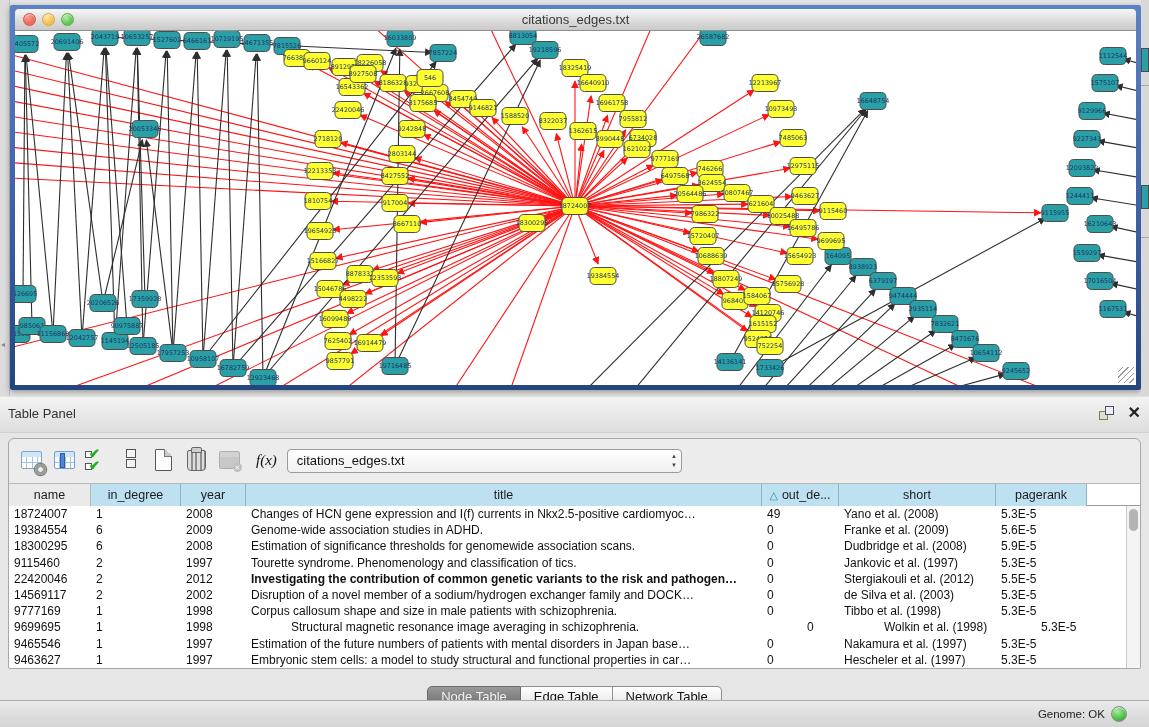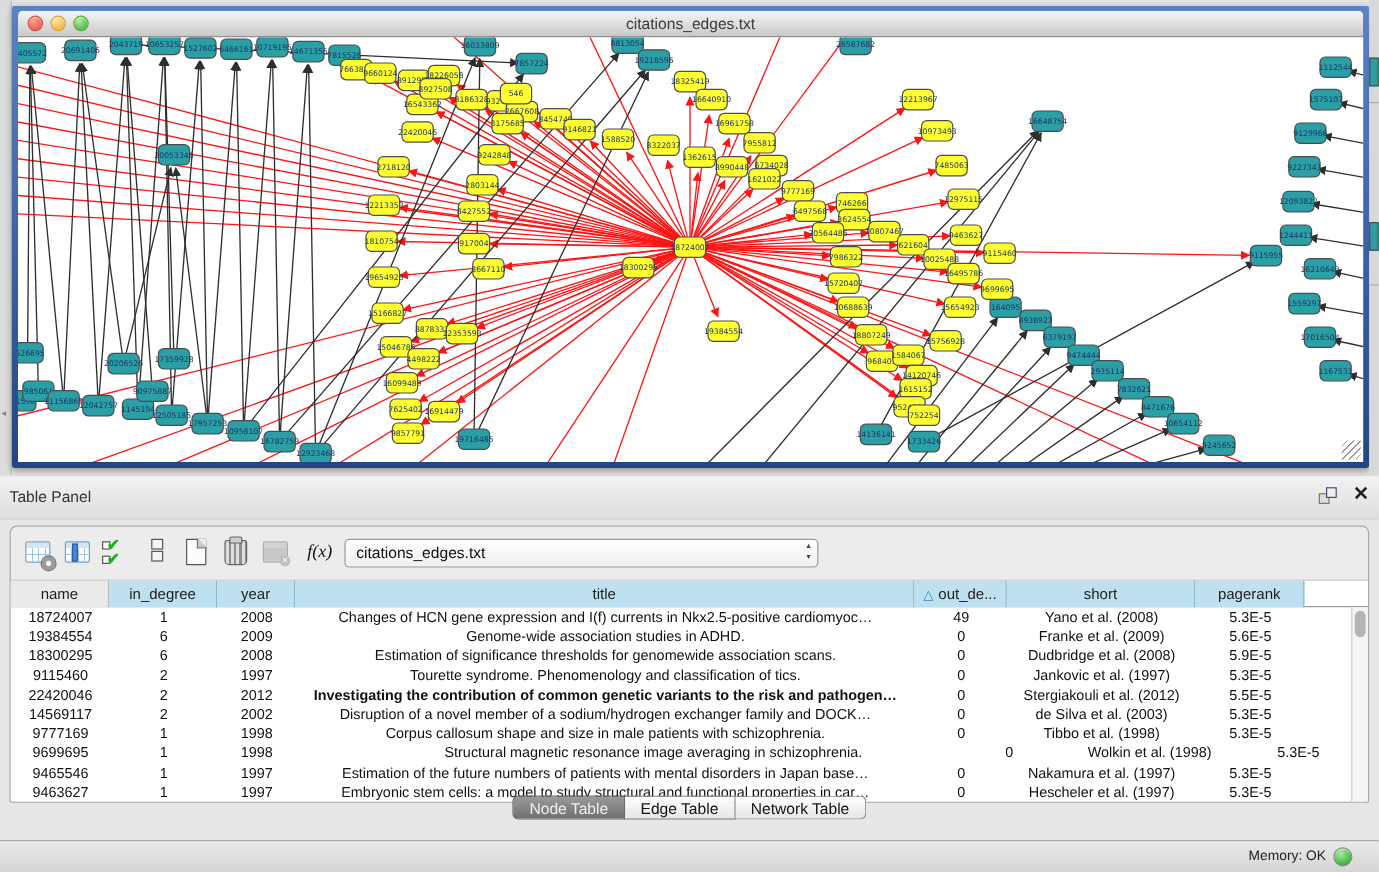--- a/index.html
+++ b/index.html
@@ -71,32 +71,32 @@
      background:linear-gradient(180deg,#c9c9c9 0 5px,#bdbdbd 5px 100%);opacity:.75;}
   .dis-table .x{position:absolute;right:-3px;bottom:-4px;width:9px;height:9px;border-radius:50%;background:#b0b0b0;
      color:#fff;font-size:7px;text-align:center;line-height:9px;}
   .fx{font-size:15px;font-style:italic;font-family:"Liberation Serif",serif;color:#111;margin:0 10px 0 6px;flex:0 0 auto;}
   .combo{position:relative;width:395px;height:24px;border:1px solid #9b9b9b;border-radius:4px;
      background:linear-gradient(180deg,#ffffff,#f0f0f0);display:flex;align-items:center;padding-left:9px;
      font-size:13px;color:#111;}
   .combo .arrows{position:absolute;right:4px;top:2px;font-size:6px;color:#444;line-height:9px;text-align:center;}
 
   .grid-wrap{position:absolute;left:0;top:44px;right:0;bottom:0;background:#fff;border-top:1px solid #b9b9b9;
-     border-radius:0 0 2px 2px;overflow:hidden;text-align:center;}
+     border-radius:0 0 2px 2px;overflow:hidden;}
   .hdr-row{display:flex;height:22px;border-bottom:1px solid #9a9a9a;}
   .hdr-cell{height:22px;background:#bee1f1;border-right:1px solid #8fb6c8;font-size:12.5px;color:#1c1c1c;
      display:flex;align-items:center;justify-content:center;flex:0 0 auto;}
   .hdr-cell.gray{background:#eaeaea;border-right:1px solid #b5b5b5;}
   .hdr-cell .tri{color:#2e8fb0;margin-right:4px;font-size:11px;}
   .body-row{display:flex;height:16.2px;font-size:12px;color:#111;}
   .body-cell{flex:0 0 auto;padding:1px 4px 0 5px;white-space:nowrap;overflow:hidden;}
   .vscroll{position:absolute;right:0;top:22px;bottom:0;width:14px;background:#f4f4f4;border-left:1px solid #c9c9c9;}
   .vthumb{position:absolute;left:2px;top:3px;width:9px;height:22px;border-radius:5px;background:#b4b4b4;}
 
-  .tabs{position:absolute;left:0;top:266px;width:1149px;display:flex;justify-content:center;}
+  .tabs{position:absolute;left:0;top:289px;width:1149px;display:flex;justify-content:center;}
   .tab{height:20px;padding:0 13px;font-size:13px;display:flex;align-items:center;border:1px solid #8f8f8f;
      border-left-width:0;background:linear-gradient(180deg,#ffffff,#e6e6e6);color:#111;}
   .tab:first-child{border-left-width:1px;border-radius:5px 0 0 5px;}
   .tab:last-child{border-radius:0 5px 5px 0;}
   .tab.sel{background:linear-gradient(180deg,#9a9a9a,#6f6f6f);color:#f0f0f0;border-color:#6b6b6b;}
 
   .statusbar{position:absolute;left:0;top:303px;width:1149px;height:27px;
      background:linear-gradient(180deg,#eaeaea,#d4d4d4);border-top:1px solid #ababab;}
   .mem-label{position:absolute;right:44px;top:7px;font-size:11.5px;color:#222;}
   .mem-dot{position:absolute;right:22px;top:5px;width:16px;height:16px;border-radius:50%;
@@ -953,16 +953,16 @@
     </div>
   </div>
 
   <div class="tabs" id="tabs">
       <div class="tab sel">Node Table</div>
       <div class="tab">Edge Table</div>
       <div class="tab">Network Table</div>
     </div>
 
   <div class="statusbar">
-    <div class="mem-label">Memory: OK</div>
+    <div class="mem-label">Genome: OK</div>
     <div class="mem-dot"></div>
   </div>
 </div>
 
 </body></html>

